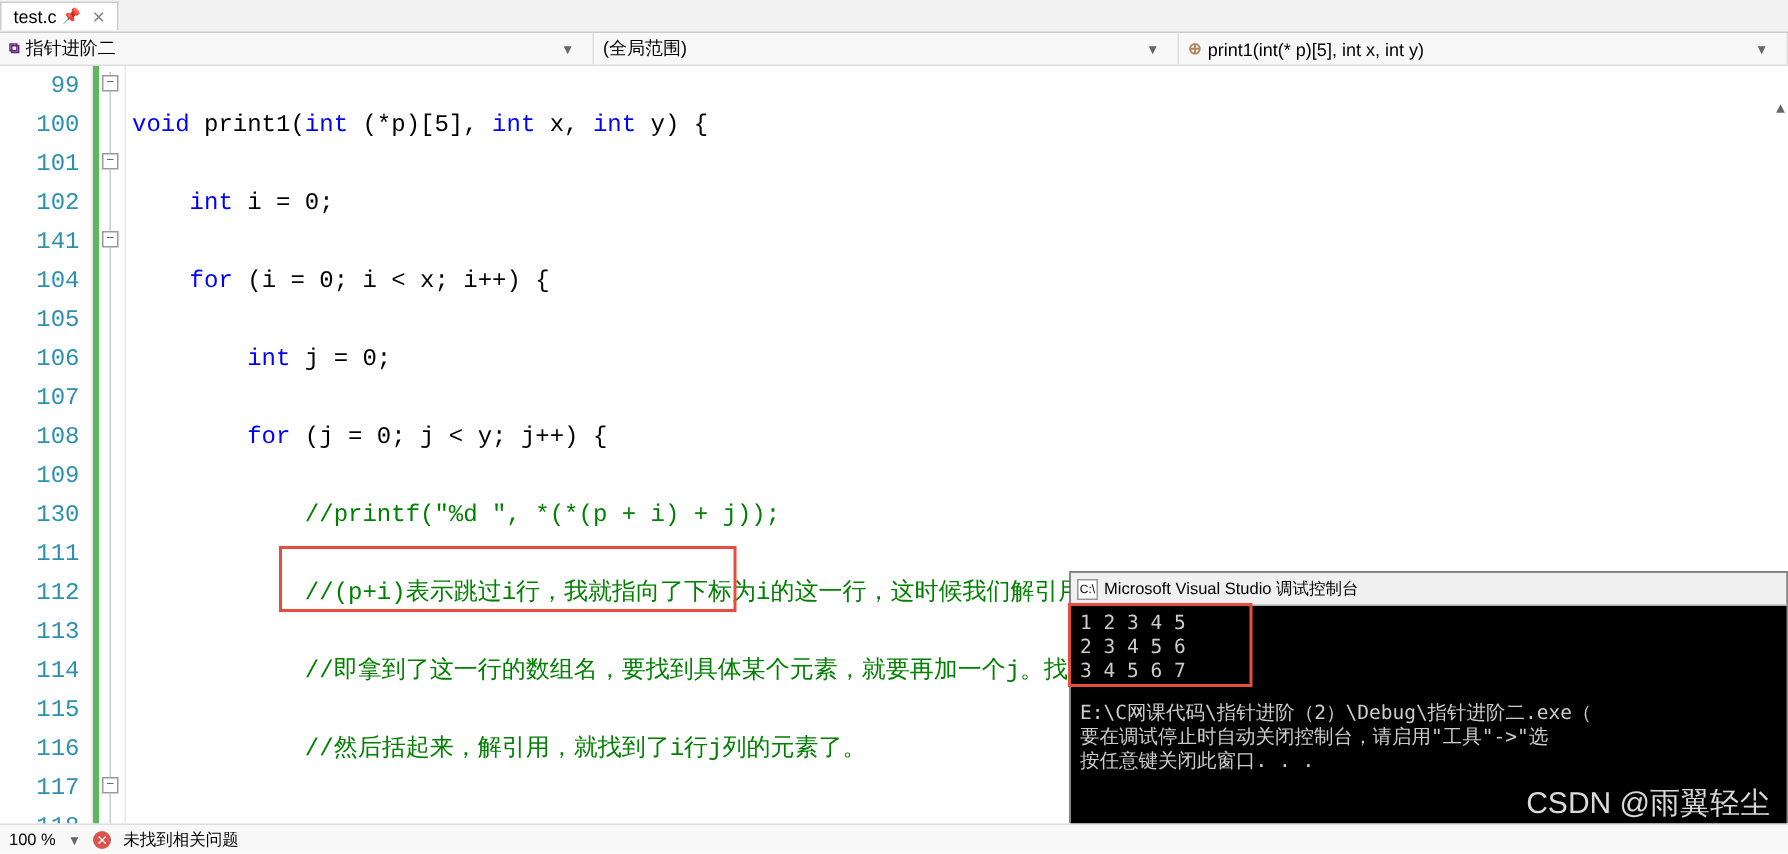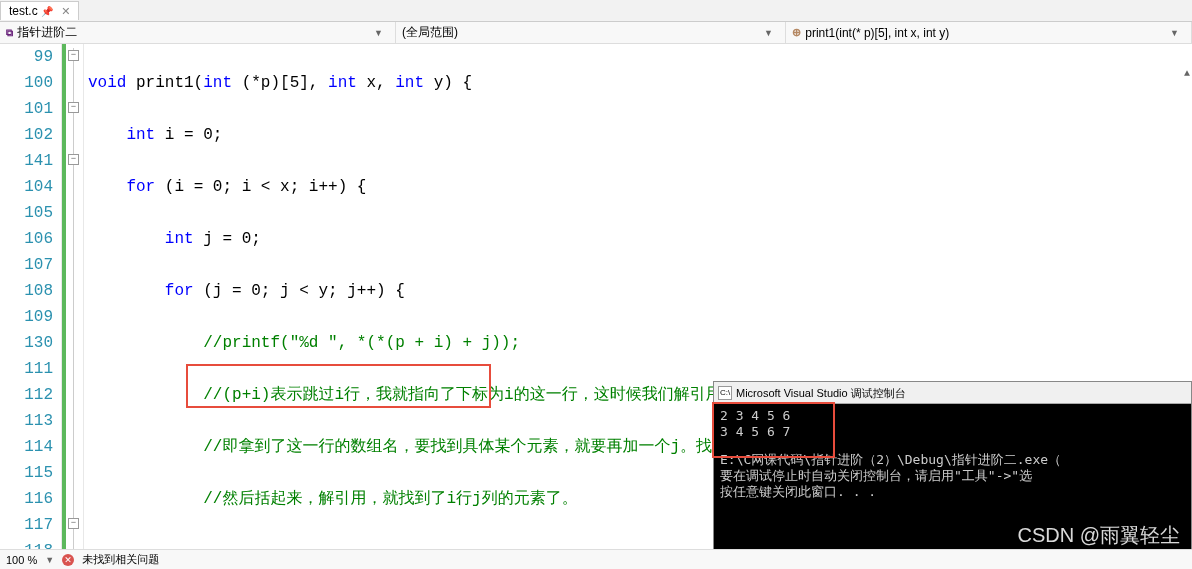--- a/index.html
+++ b/index.html
@@ -120,20 +120,21 @@
   </div>
   <span class="scroll-arrow">▲</span>
 </div>
 
 <div class="console">
   <div class="console-title">
     <span class="console-icon">C:\</span>
     <span>Microsoft Visual Studio 调试控制台</span>
   </div>
   <div class="console-body">
+    <div>1 2 3 4 5</div>
     <div>2 3 4 5 6</div>
     <div>3 4 5 6 7</div>
     <div style="height:12px"></div>
     <div>E:\C网课代码\指针进阶（2）\Debug\指针进阶二.exe（</div>
     <div>要在调试停止时自动关闭控制台，请启用"工具"-&gt;"选</div>
     <div>按任意键关闭此窗口. . .</div>
     <div class="console-red" style="top:-2px; left:-2px; width:123px; height:56px;"></div>
   </div>
 </div>
 

